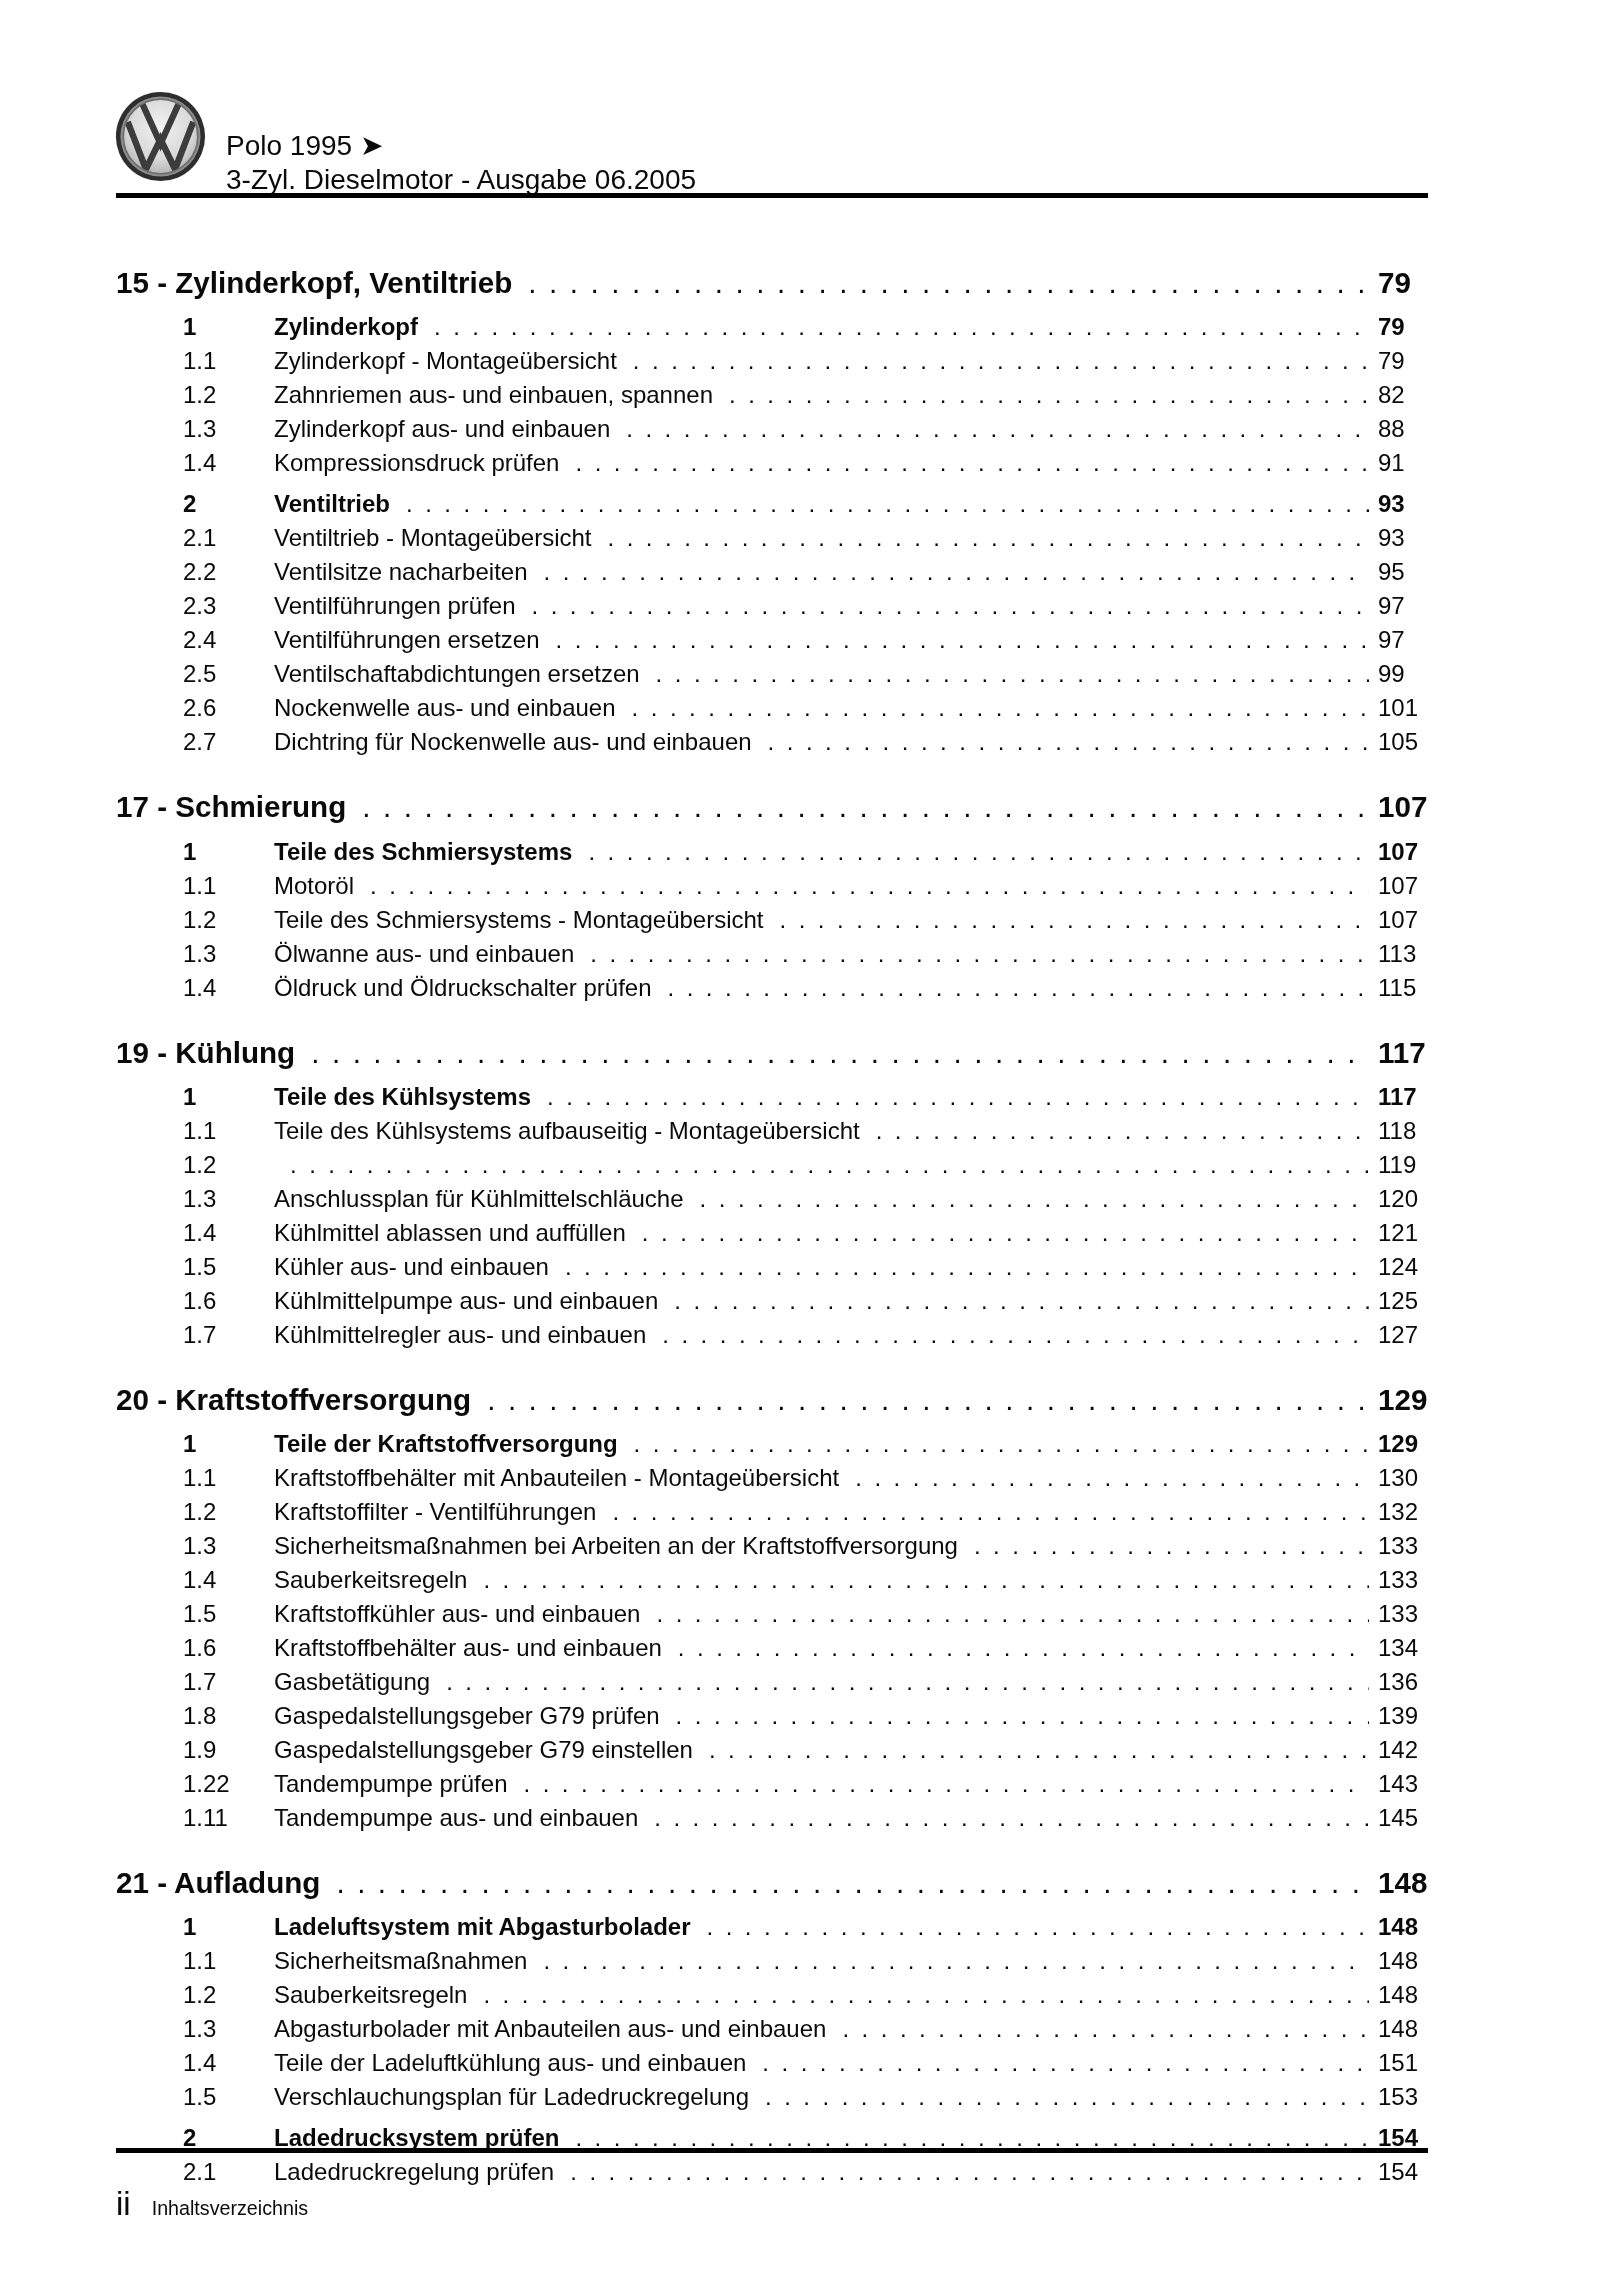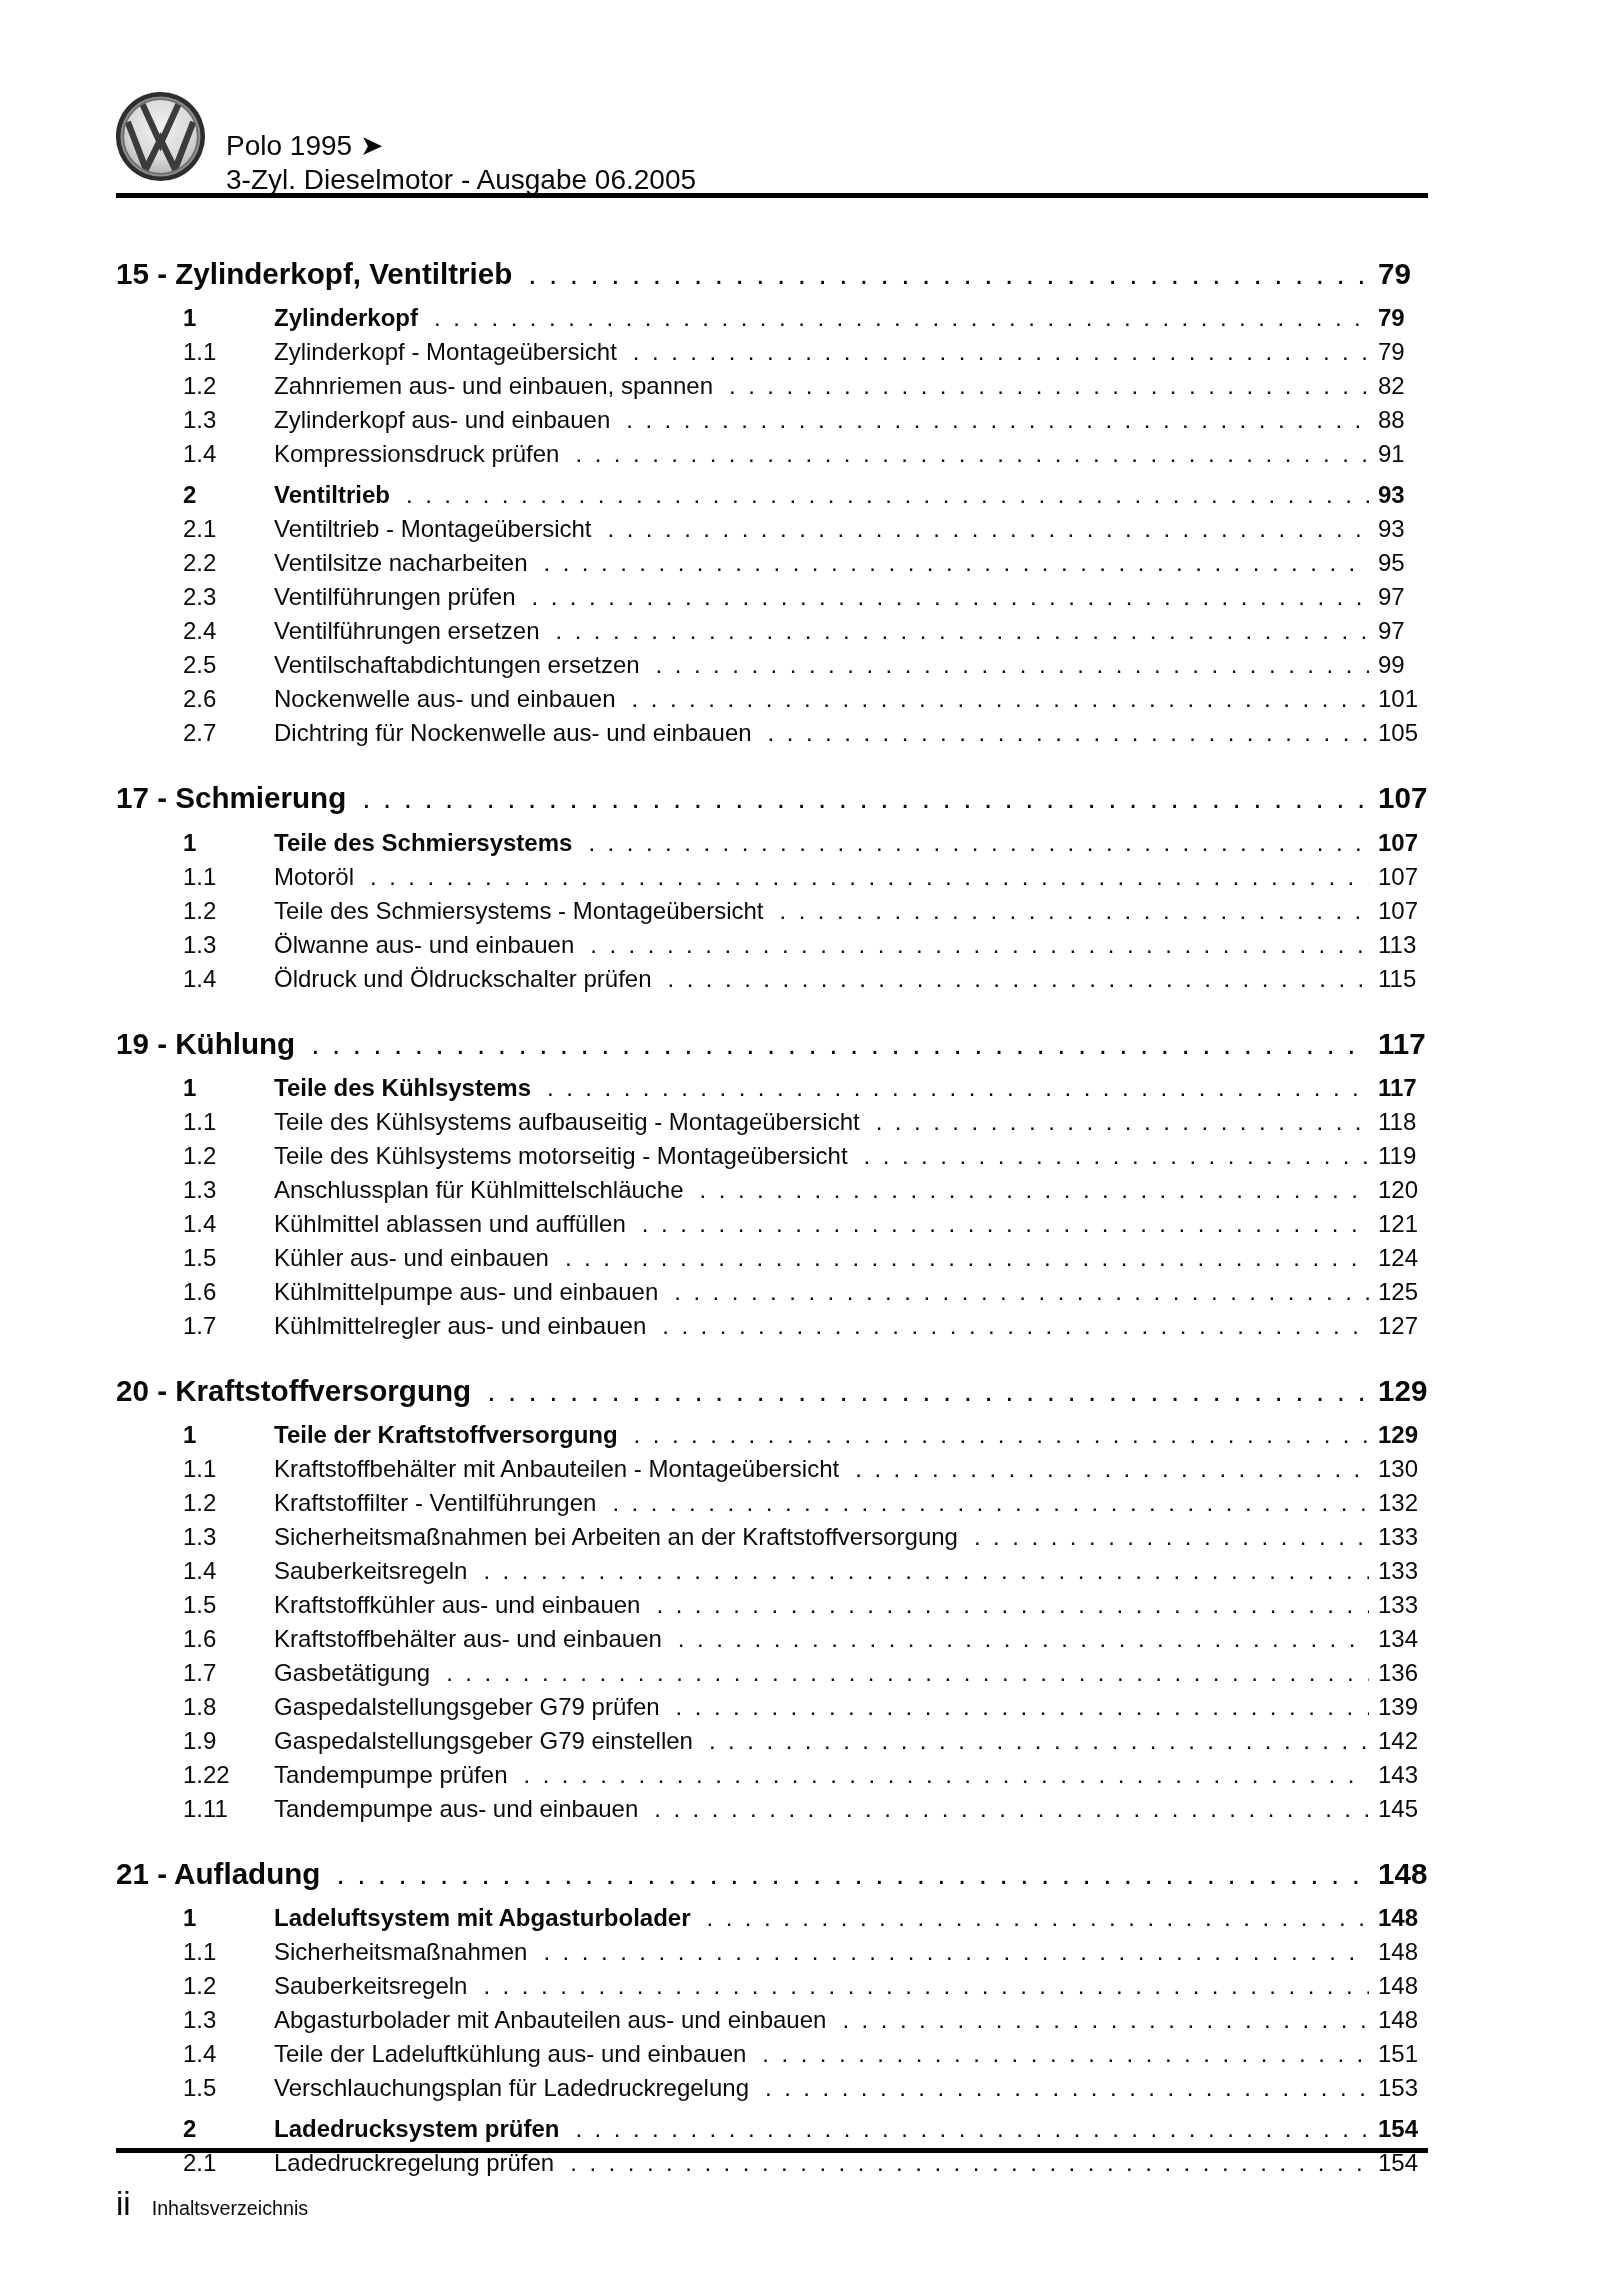--- a/index.html
+++ b/index.html
@@ -7,21 +7,21 @@
     width:1620px;height:2293px;
     background:#ffffff;color:#0a0a0a;
     font-family:"Liberation Sans","DejaVu Sans",sans-serif;
     position:relative;overflow:hidden;
   }
   
   .hdr-logo{position:absolute;left:115px;top:91px;width:91px;height:91px;}
   .hdr-text{position:absolute;left:226px;top:129px;font-size:28px;line-height:34px;}
   .hdr-rule{position:absolute;left:116px;top:193px;width:1312px;height:4.5px;background:#000;}
   
-  .toc{position:absolute;left:116px;top:253px;width:1312px;}
+  .toc{position:absolute;left:116px;top:262px;width:1312px;}
   .toc-section{margin-bottom:27px;}
   .trow{display:flex;align-items:baseline;}
   .sec-header{font-size:29.6px;font-weight:bold;line-height:41px;margin-bottom:7.2px;}
   .entry{font-size:24px;line-height:34px;}
   .entry.lead{margin-top:7.2px;}
   .entry .num{flex:none;margin-left:67px;width:91px;}
   .title{flex:none;}
   .leader{
     flex:1 1 auto;overflow:hidden;white-space:nowrap;
     letter-spacing:12.5px;margin:0 9px 0 16px;font-weight:normal;
@@ -201,21 +201,20 @@
         <span class="page b">117</span>
       </div>
       <div class="trow entry">
         <span class="num">1.1</span>
         <span class="title">Teile des Kühlsystems aufbauseitig - Montageübersicht</span>
         <span class="leader">........................................................................................................................</span>
         <span class="page">118</span>
       </div>
       <div class="trow entry">
         <span class="num">1.2</span>
-        <span class="title">Teile des Kühlsystems motorseitig - Montageübersicht</span>
         <span class="leader">........................................................................................................................</span>
         <span class="page">119</span>
       </div>
       <div class="trow entry">
         <span class="num">1.3</span>
         <span class="title">Anschlussplan für Kühlmittelschläuche</span>
         <span class="leader">........................................................................................................................</span>
         <span class="page">120</span>
       </div>
       <div class="trow entry">

